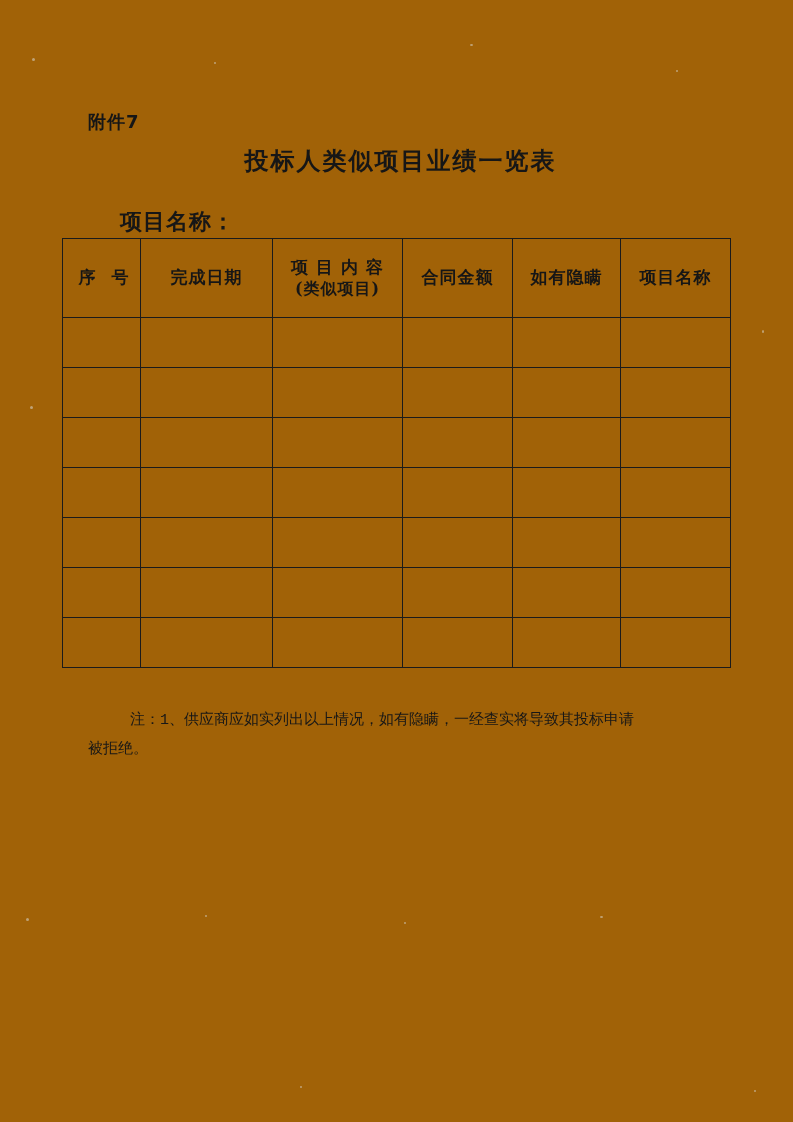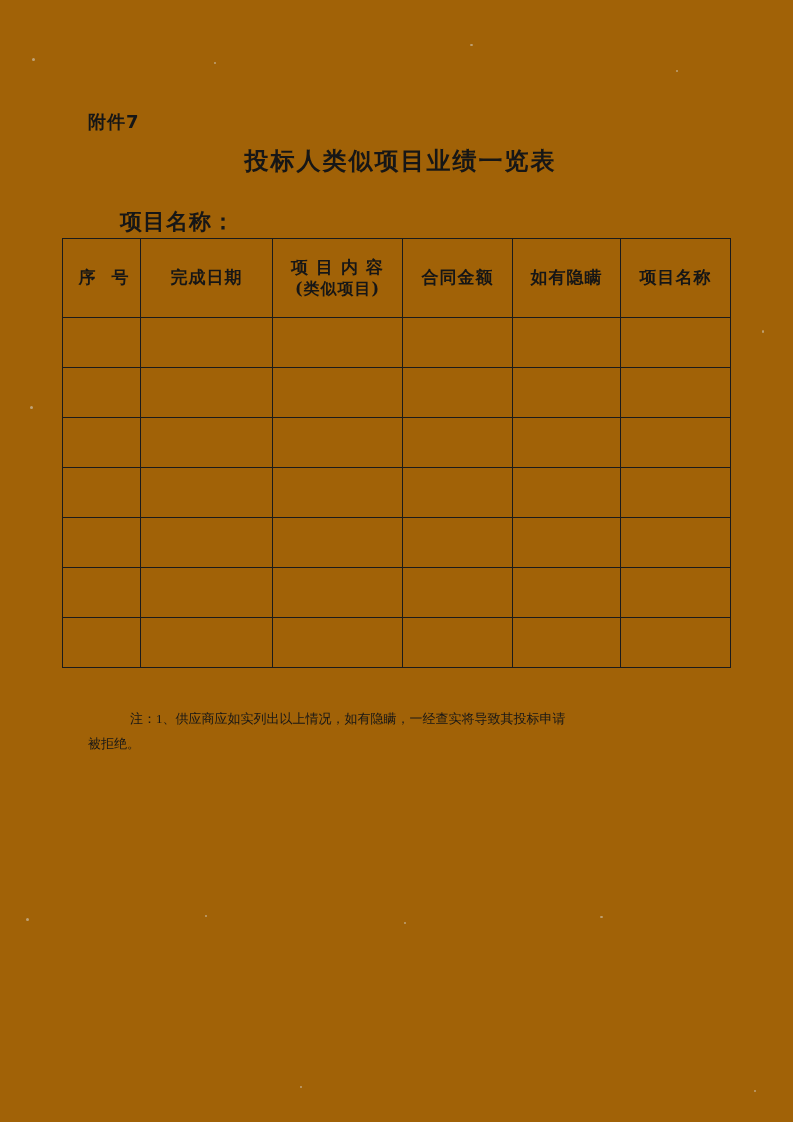--- a/index.html
+++ b/index.html
@@ -90,22 +90,22 @@
   }
   .spaced {
     letter-spacing: 5px;
     margin-left: 9px;
   }
   .notes {
     position: absolute;
     left: 88px;
     right: 70px;
     top: 706px;
-    font-size: 13px;
-    font-family: Liberation Serif, serif;
+    font-size: 15px;
+    font-family: Liberation Mono, monospace;
     line-height: 1.95;
     color: #171717;
   }
   .notes p {
     margin: 0;
   }
   .note-indent {
     text-indent: 42px;
   }
   .note-indent2 {

